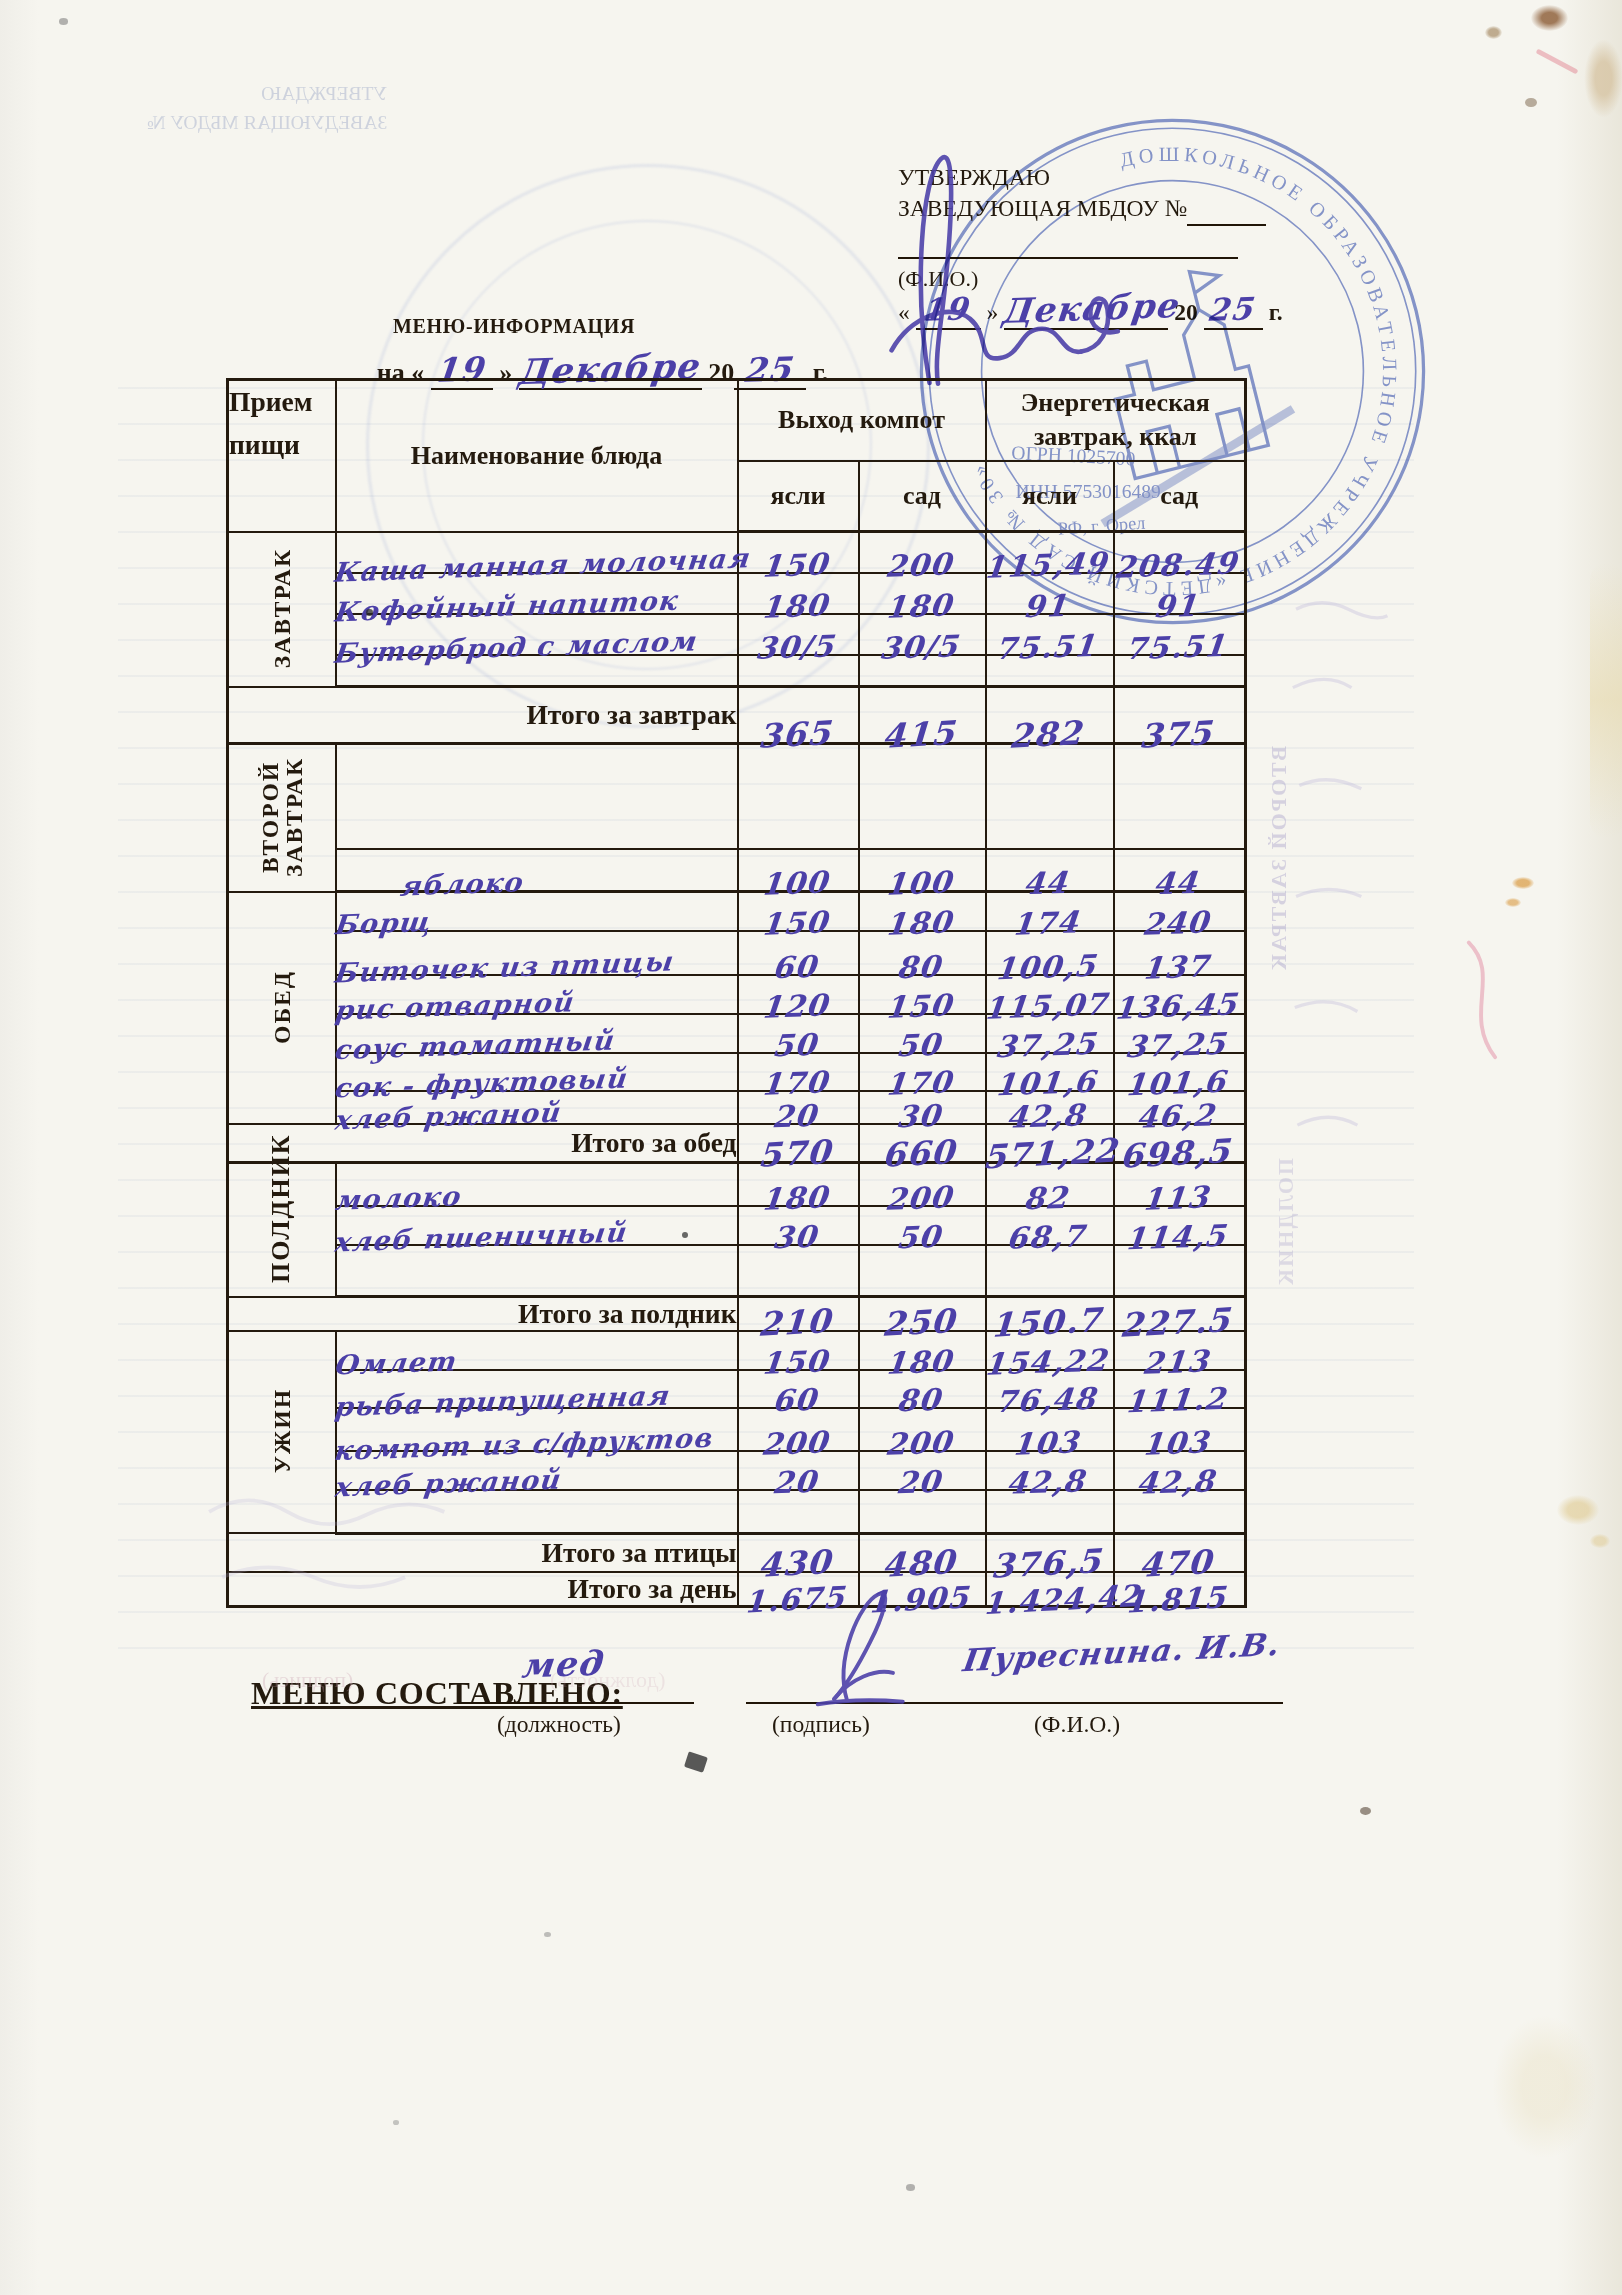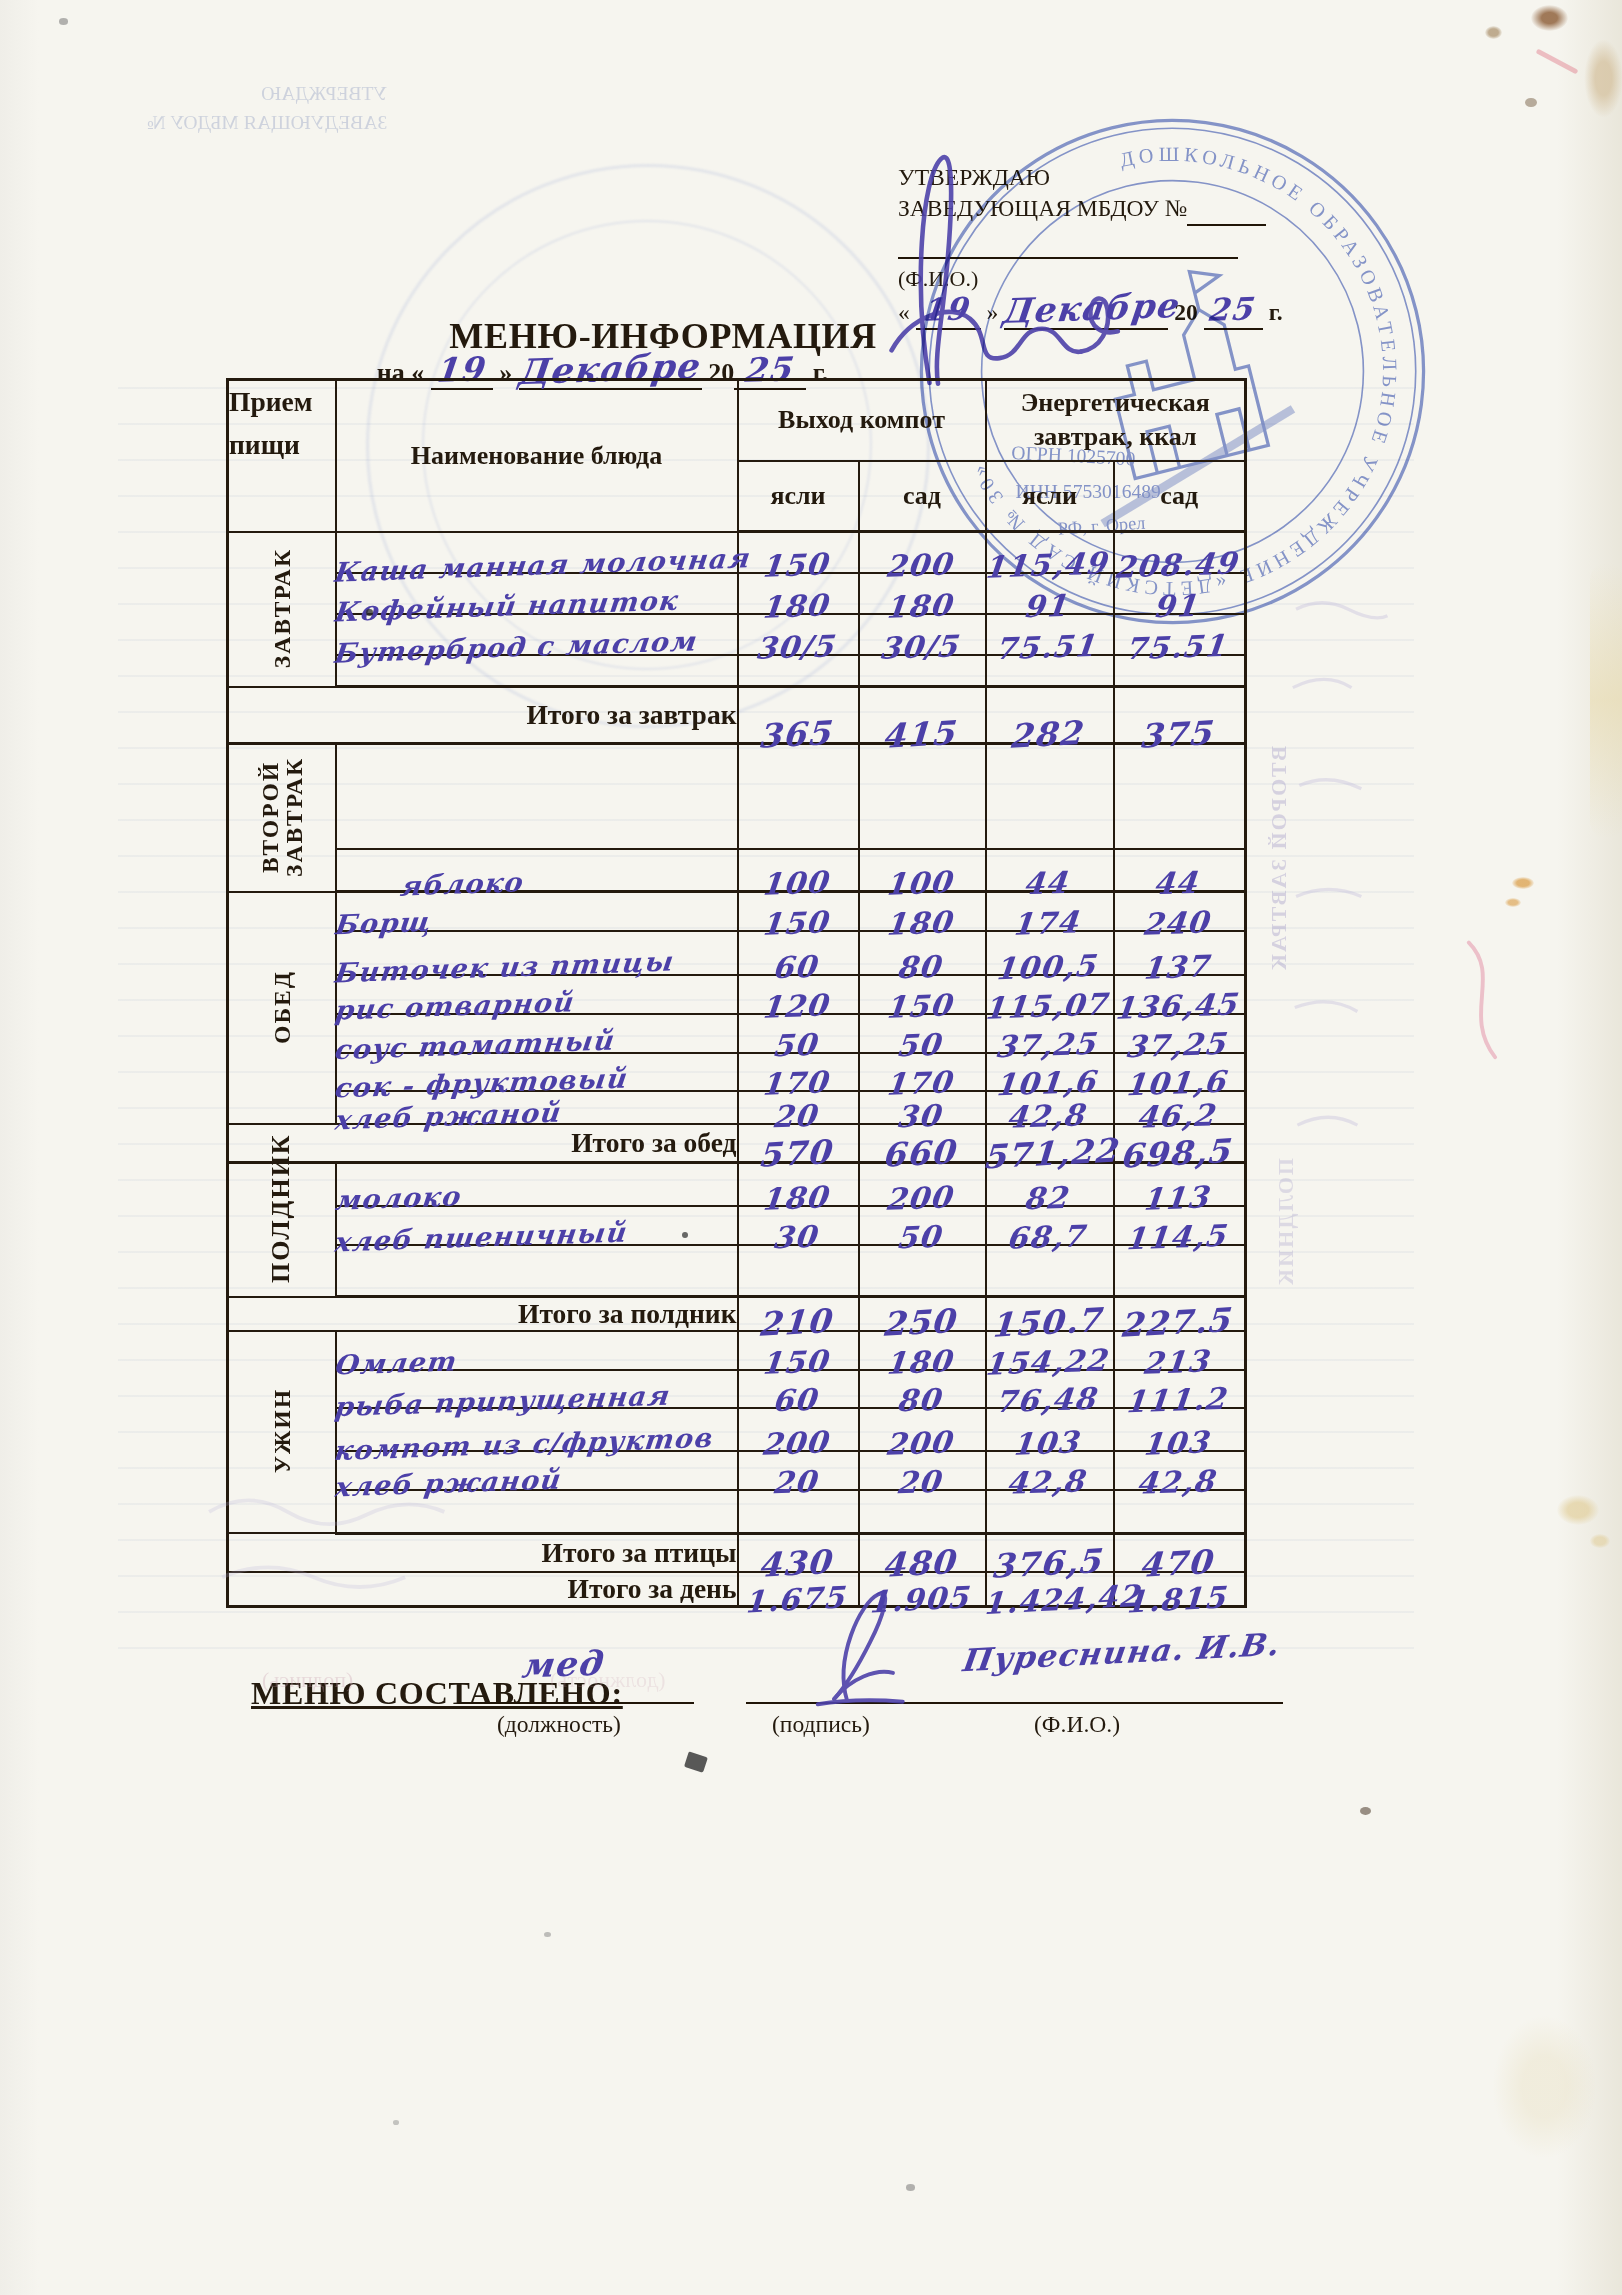--- a/index.html
+++ b/index.html
@@ -13,22 +13,22 @@
   
   .approval{position:absolute;left:898px;top:162px;width:393px;font-size:23.6px;line-height:1.32;}
   .uline{display:inline-block;border-bottom:2px solid #201507;}
   .blankline{position:absolute;border-bottom:2px solid #201507;}
   .fio-cap{font-size:22px;}
   
   .hw{font-family:"DejaVu Serif",serif;font-style:italic;font-weight:700;color:#4c40a8;
       display:inline-block;transform:skewX(-10deg) rotate(-2deg);letter-spacing:1.3px;
       white-space:nowrap;line-height:.9;}
   
-  .title1{position:absolute;left:393px;top:315px;width:484px;text-align:right;
-          font-size:36px;font-weight:700;letter-spacing:0.7px;}
+  .title1{position:absolute;left:393px;top:315px;width:484px;text-align:left;
+          font-size:20px;font-weight:700;letter-spacing:0.7px;}
   .title2{position:absolute;left:308px;top:353px;width:589px;text-align:center;font-size:26px;font-weight:700;}
   
   table.menu{position:absolute;left:226px;top:378px;width:1019px;border-collapse:collapse;
     table-layout:fixed;border:3.3px solid #241a0e;background:transparent;}
   table.menu td{border:2px solid #241a0e;padding:0;overflow:visible;}
   .hc{font-size:26px;font-weight:600;text-align:center;vertical-align:middle;line-height:1.3;padding:3.9px 5.2px;}
   .meal-h{text-align:left;font-size:27.5px;line-height:1.55;padding:9.2px 9.2px 0 10.5px;
           overflow-wrap:anywhere;vertical-align:top;}
   .dname{padding-left:17px;text-align:left;vertical-align:bottom;}
   .num{text-align:center;vertical-align:bottom;}

